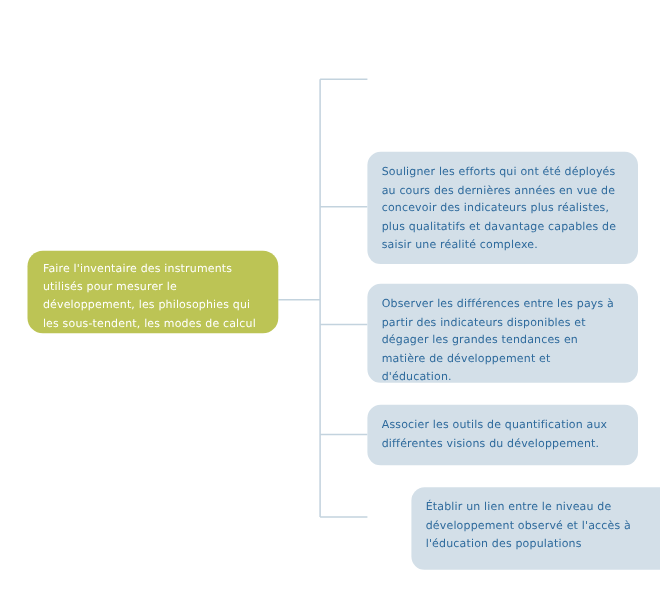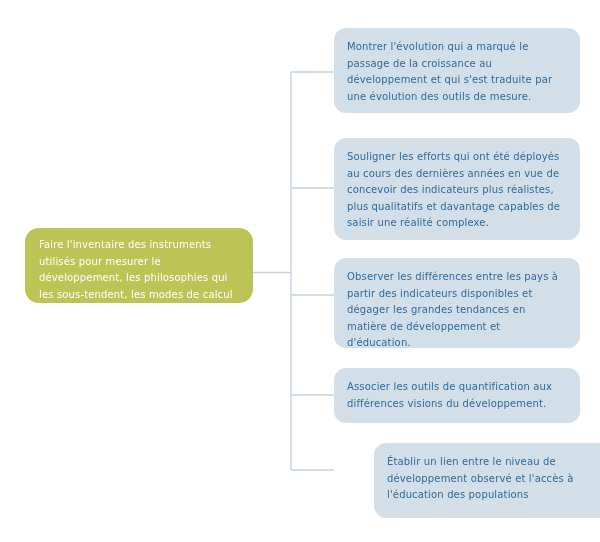--- a/index.html
+++ b/index.html
@@ -86,33 +86,30 @@
     <line x1="291" y1="188" x2="334" y2="188" stroke="#c3d3de" stroke-width="1.4"></line>
     <line x1="291" y1="295" x2="334" y2="295" stroke="#c3d3de" stroke-width="1.4"></line>
     <line x1="291" y1="395" x2="334" y2="395" stroke="#c3d3de" stroke-width="1.4"></line>
     <line x1="291" y1="470" x2="334" y2="470" stroke="#c3d3de" stroke-width="1.4"></line>
   </svg>
 
   <div class="root-node">
     <span class="node-text">Faire l'inventaire des instruments utilisés pour mesurer le développement, les philosophies qui les sous-tendent, les modes de calcul et les sources d'information.</span>
   </div>
 
-  <div class="branch-node node-1">
-    <span class="node-text">Montrer l'évolution qui a marqué le passage de la croissance au développement et qui s'est traduite par une évolution des outils de mesure.</span>
-  </div>
 
   <div class="branch-node node-3">
     <span class="node-text">Observer les différences entre les pays à partir des indicateurs disponibles et dégager les grandes tendances en matière de développement et d'éducation.</span>
   </div>
 
   <div class="branch-node node-2">
     <span class="node-text">Souligner les efforts qui ont été déployés au cours des dernières années en vue de concevoir des indicateurs plus réalistes, plus qualitatifs et davantage capables de saisir une réalité complexe.</span>
   </div>
 
   <div class="branch-node node-4">
-    <span class="node-text">Associer les outils de quantification aux différences visions du développement.</span>
+    <span class="node-text">Associer les outils de quantification aux différentes visions du développement.</span>
   </div>
 
   <div class="branch-node node-5">
     <span class="node-text">Établir un lien entre le niveau de développement observé et l'accès à l'éducation des populations</span>
   </div>
 
 </div>
 
 </body></html>

